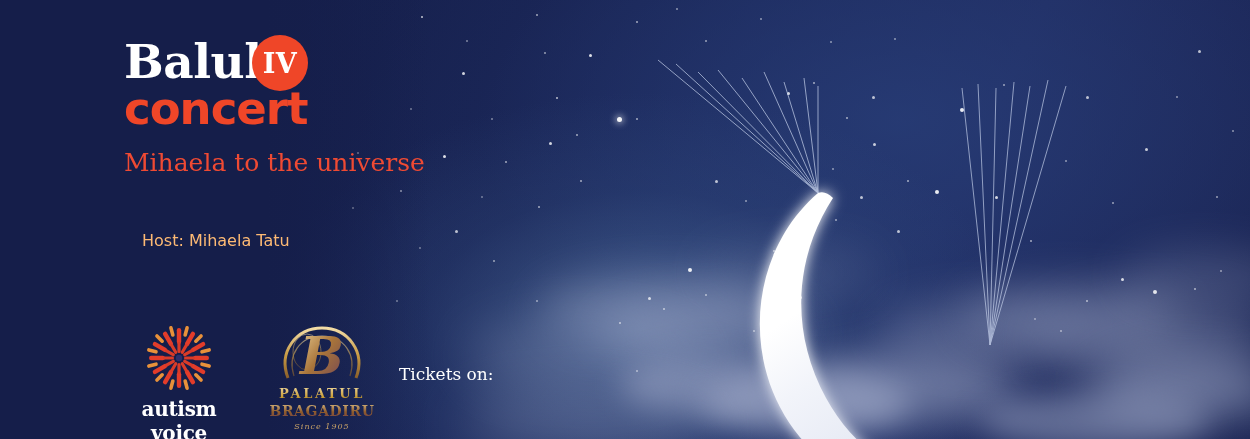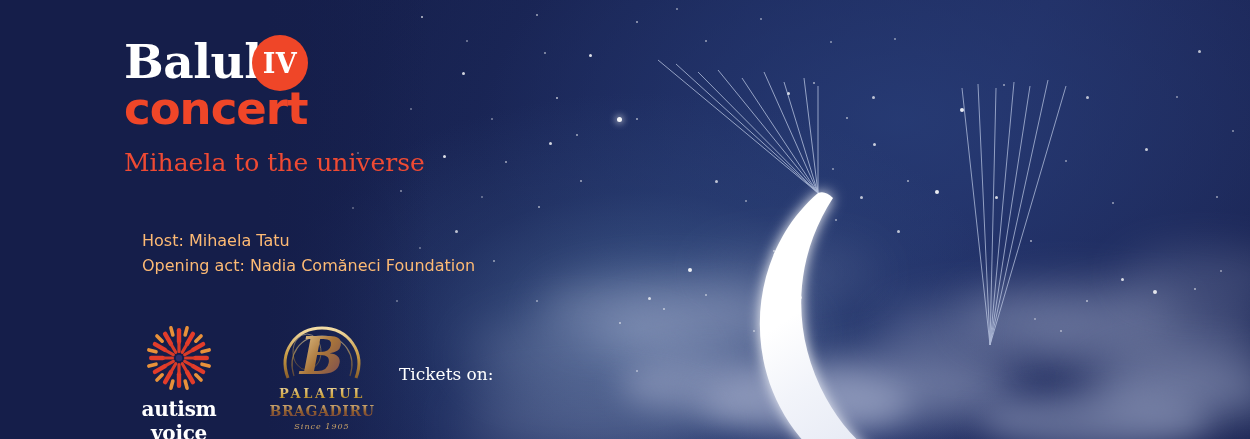--- a/index.html
+++ b/index.html
@@ -302,21 +302,20 @@
     </div>
     <div class="logo-bucuriei">concert</div>
   </div>
 
   <div class="tagline">
     <div>Mihaela to the universe</div>
   </div>
 
   <div class="credits">
     <div>Host: Mihaela Tatu</div>
-    <div>Opening act: Nadia Comăneci Foundation</div>
   </div>
 
   <div class="sponsor-av">
     <div class="burst">
       <svg width="86" height="72" viewBox="0 0 86 72" xmlns="http://www.w3.org/2000/svg">
         <g transform="translate(43,36)">
           <g fill="#e23c2a">
             <g>
                 <rect x="-2.2" y="-30" width="4.4" height="16" rx="2.2"></rect>
               </g>

